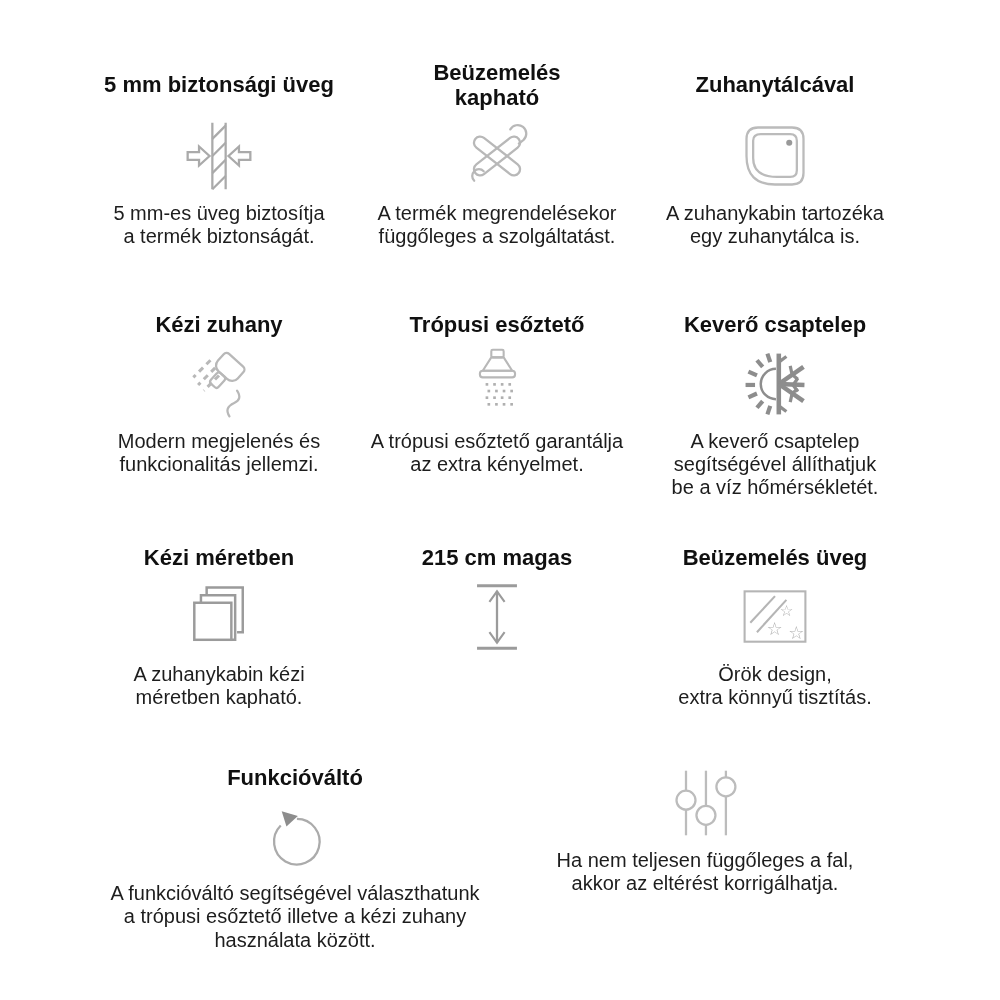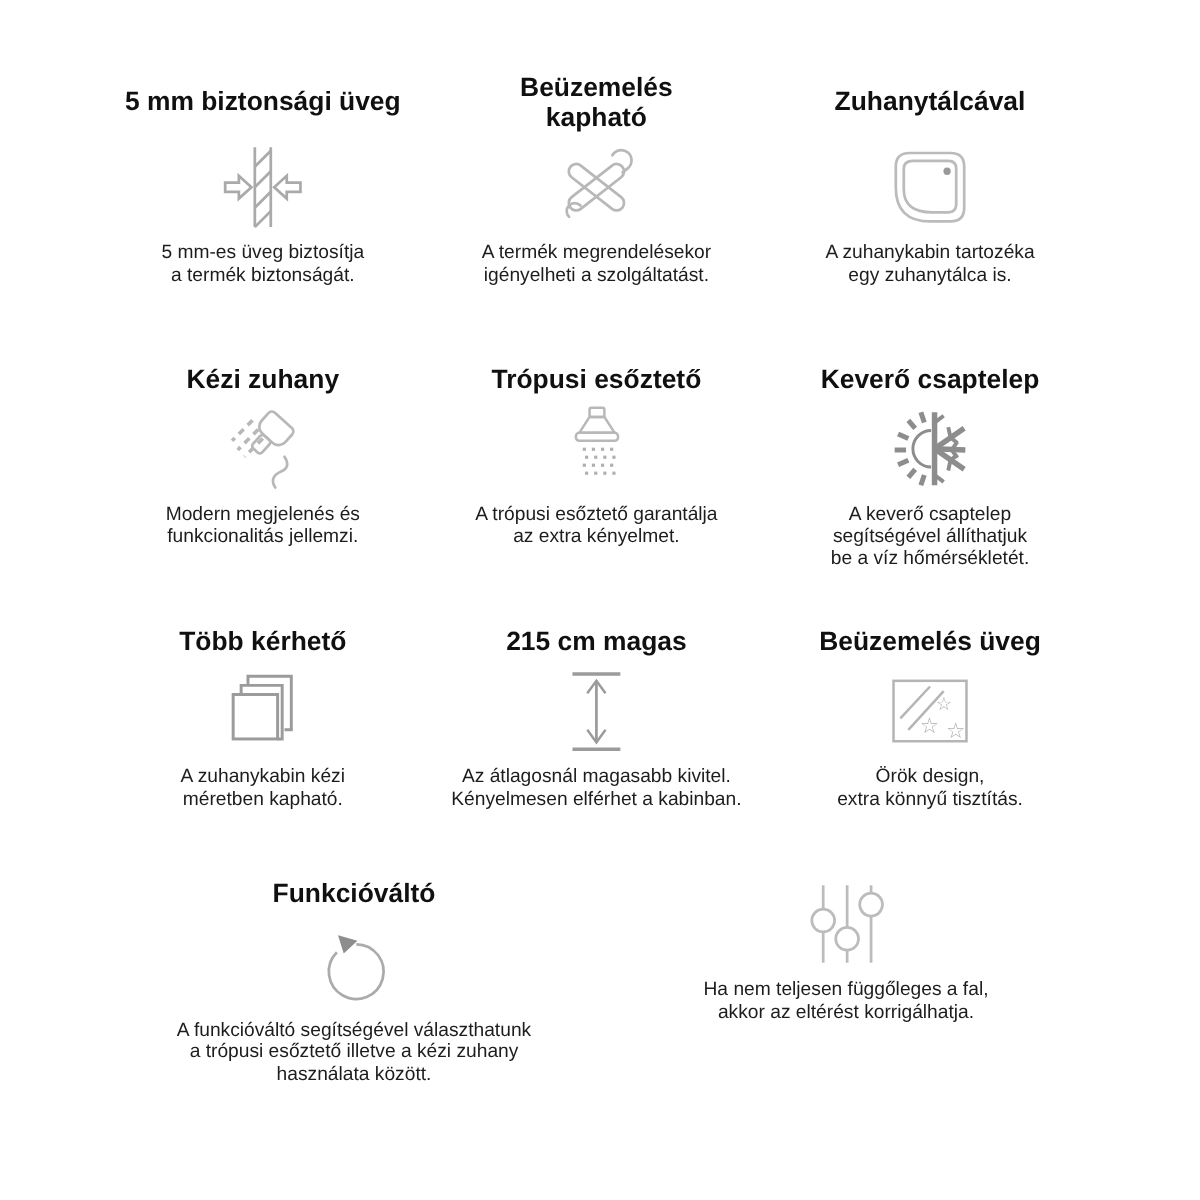--- a/index.html
+++ b/index.html
@@ -23,21 +23,21 @@
   }
   .row-1 .title {
     min-height: 54px; margin-bottom: 6px;
     display: flex; align-items: center; justify-content: center;
   }
   .iconbox {
     height: 76px; margin-bottom: 8px;
     display: flex; align-items: center; justify-content: center;
   }
   .desc {
-    font-size: 16px; line-height: 1.16; margin: 0;
+    font-size: 20px; line-height: 1.16; margin: 0;
     color: #1d1d1d; white-space: pre-line;
   }
   svg { display: block; }
 </style>
 </head>
 <body>
 
 <div class="page">
 
   <div class="row cols-3 row-1">
@@ -69,21 +69,21 @@
         <svg width="80" height="76" viewBox="0 0 80 80">
           <g stroke="#b8b8b8" stroke-width="2.4" fill="none" stroke-linecap="round" stroke-linejoin="round">
             <rect x="11" y="33.5" width="58" height="13" rx="6.5" transform="rotate(38 40 40)"></rect>
             <rect x="11" y="33.5" width="58" height="13" rx="6.5" transform="rotate(-38 40 40)"></rect>
             <path d="M54,12 a9,9 0 1 1 14,11 l-5,4"></path>
             <path d="M26,56 a7,7 0 1 0 -10,10"></path>
           </g>
         </svg>
       </div>
       <p class="desc">A termék megrendelésekor
-igényelheti a szolgáltatást.</p>
+függőleges a szolgáltatást.</p>
     </section>
 
     <section class="feature">
       <h3 class="title">Zuhanytálcával</h3>
       <div class="iconbox">
         <svg width="80" height="76" viewBox="0 0 80 80">
           <g stroke="#bbbbbb" stroke-width="2.4" fill="none">
             <path d="M22,10 H58 Q70,10 70,22 V58 Q70,70 58,70 H40 Q10,70 10,40 V22 Q10,10 22,10 Z"></path>
             <path d="M25,17 H56 Q63,17 63,24 V55 Q63,62 56,62 H42 Q17,62 17,42 V24 Q17,17 25,17 Z"></path>
           </g>
@@ -190,21 +190,21 @@
       <p class="desc">A keverő csaptelep
 segítségével állíthatjuk
 be a víz hőmérsékletét.</p>
     </section>
 
   </div>
 
   <div class="row cols-3 row-3">
 
     <section class="feature">
-      <h3 class="title">Több kérhető</h3>
+      <h3 class="title">Kézi méretben</h3>
       <div class="iconbox">
         <svg width="80" height="76" viewBox="0 0 80 80">
           <g stroke="#9b9b9b" stroke-width="2.6" fill="none">
             <path d="M27,16 V9 H65 V56 H59"></path>
             <path d="M21,25 V17 H57 V64 H53"></path>
             <rect x="14" y="25" width="39" height="39"></rect>
           </g>
         </svg>
       </div>
       <p class="desc">A zuhanykabin kézi
@@ -217,22 +217,20 @@
         <svg width="80" height="76" viewBox="0 0 80 80">
           <g stroke="#9b9b9b" fill="none">
             <line x1="19" y1="7" x2="61" y2="7" stroke-width="3.2"></line>
             <line x1="19" y1="73" x2="61" y2="73" stroke-width="3.2"></line>
             <line x1="40" y1="13" x2="40" y2="67" stroke-width="2.4"></line>
             <path d="M32,24 L40,13 L48,24" stroke-width="2.2"></path>
             <path d="M32,56 L40,67 L48,56" stroke-width="2.2"></path>
           </g>
         </svg>
       </div>
-      <p class="desc">Az átlagosnál magasabb kivitel.
-Kényelmesen elférhet a kabinban.</p>
     </section>
 
     <section class="feature">
       <h3 class="title">Beüzemelés üveg</h3>
       <div class="iconbox">
         <svg width="80" height="76" viewBox="0 0 80 80">
           <g stroke="#b5b5b5" stroke-width="2.2" fill="none">
             <rect x="8" y="13" width="64" height="53"></rect>
             <line x1="14" y1="46" x2="40" y2="18"></line>
             <line x1="21" y1="56" x2="52" y2="22"></line>

